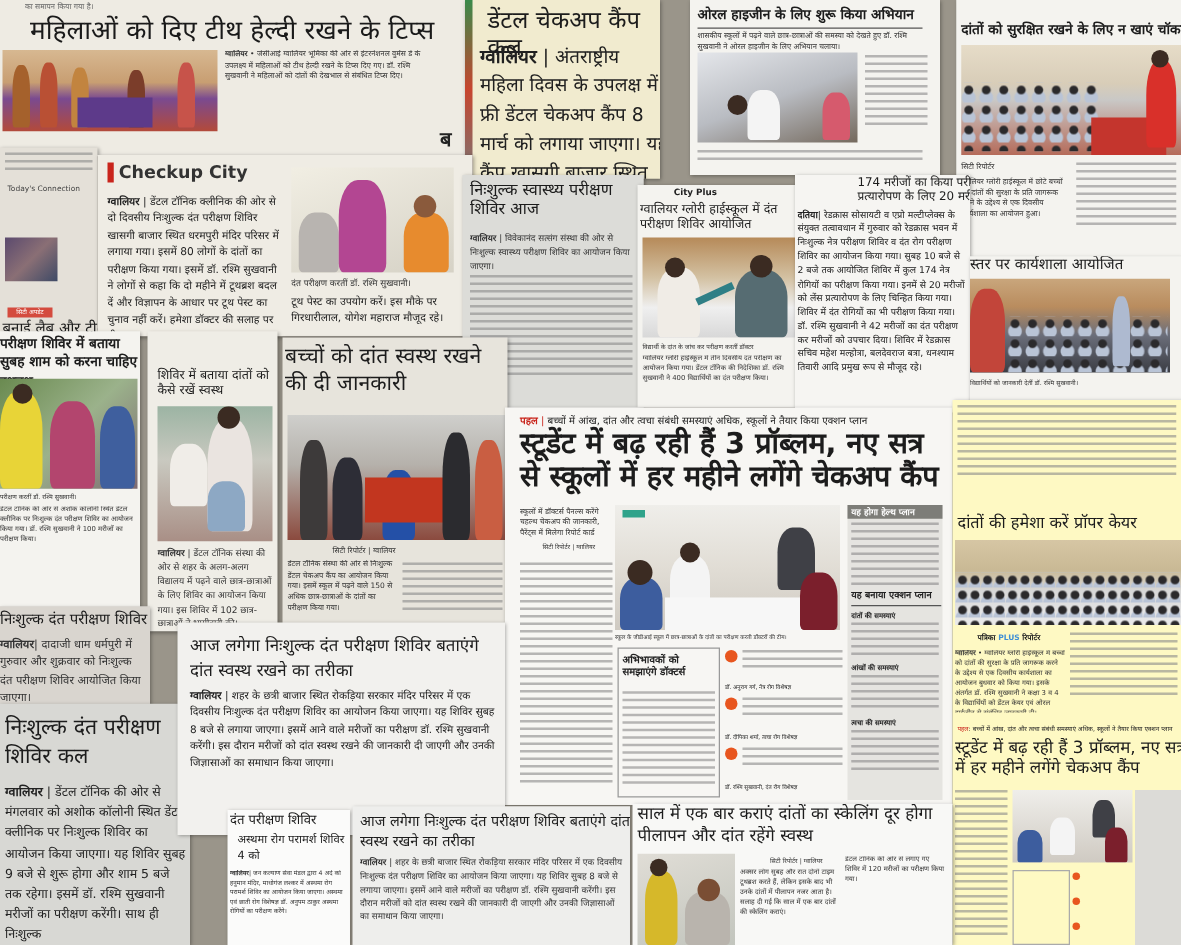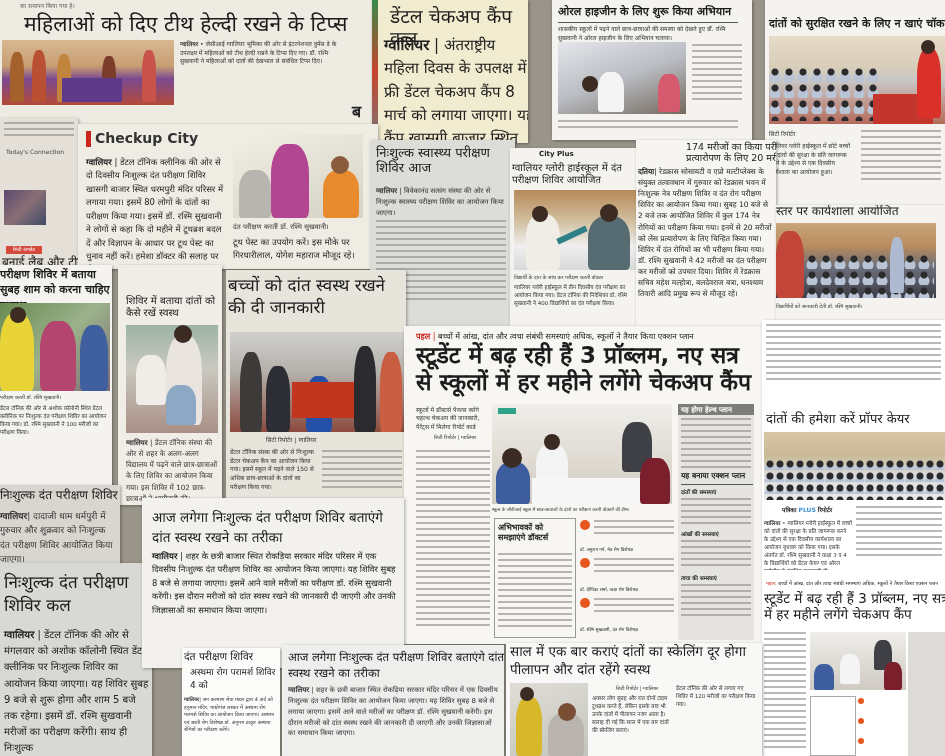--- a/index.html
+++ b/index.html
@@ -362,21 +362,21 @@
     <div style="position:absolute;left:0;top:80px;"><span class="orange-dot"></span></div>
     <div class="fakelines" style="left:14px;top:80px;width:80px;">
         <i></i>
         <i></i>
         <i></i>
       </div>
     <div style="position:absolute;left:0;top:108px;font-size:4.5px;">डॉ. रश्मि सुखवानी, दंत रोग विशेषज्ञ</div>
   </div>
 </div>
 
-<div class="clip white" style="left:762px;top:320px;width:183px;height:436px;background:#ffffff;">
+<div class="clip white" style="left:762px;top:320px;width:183px;height:436px;background:#fef9c3;">
   <div class="fakelines" style="left:4px;top:4px;width:175px;">
       <i></i>
       <i></i>
       <i></i>
       <i></i>
       <i></i>
       <i></i>
       <i></i>
       <i></i>
       <i></i>

